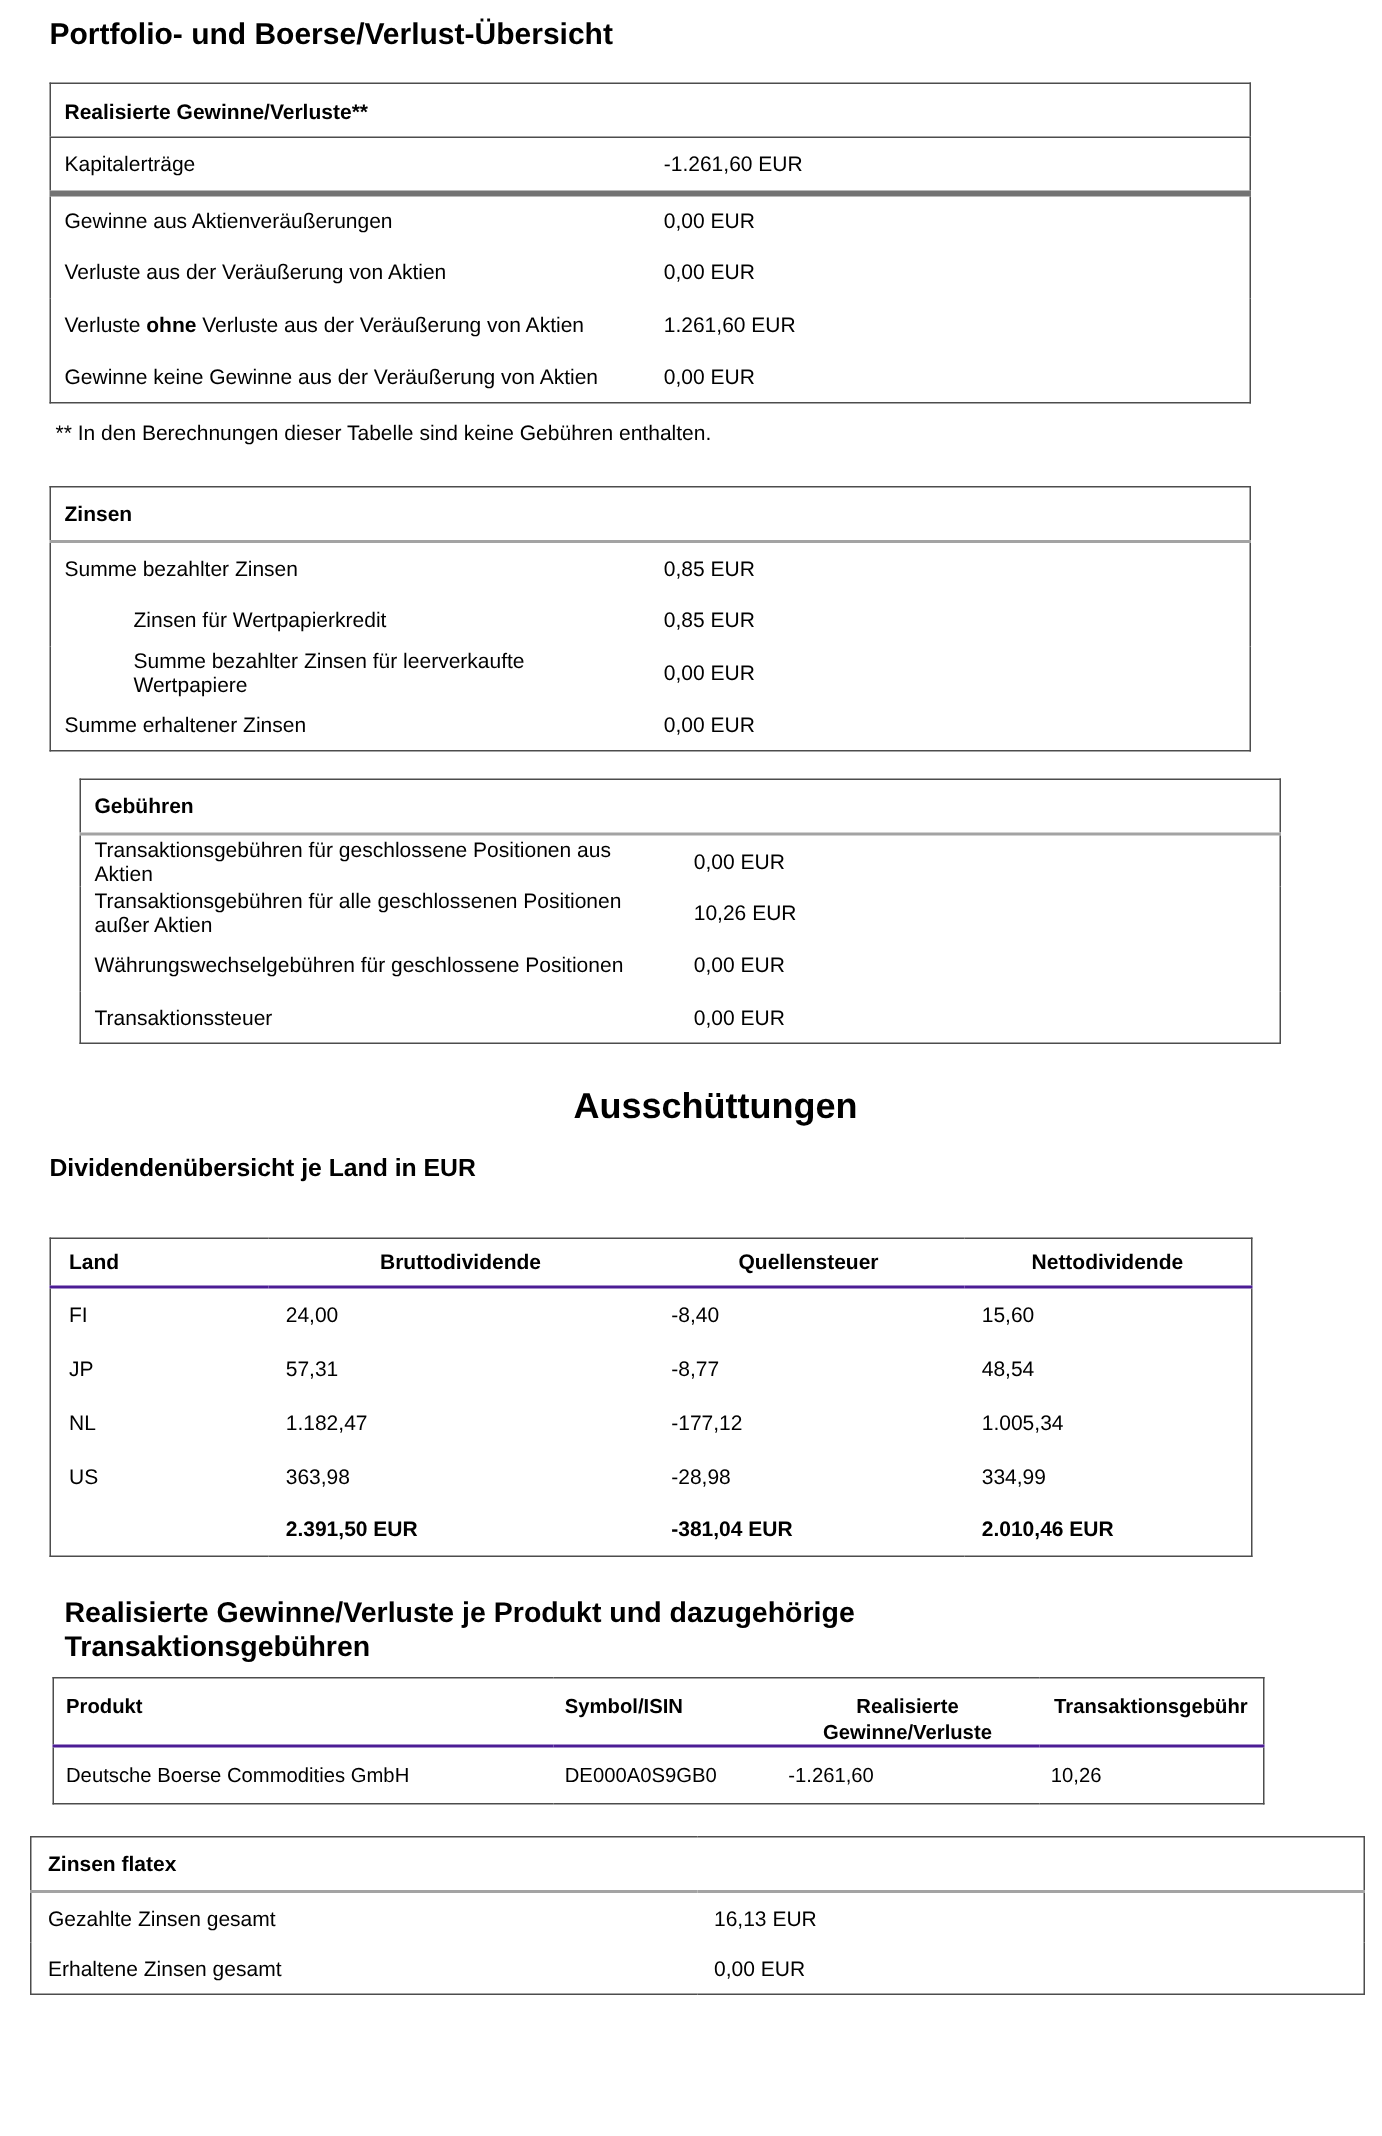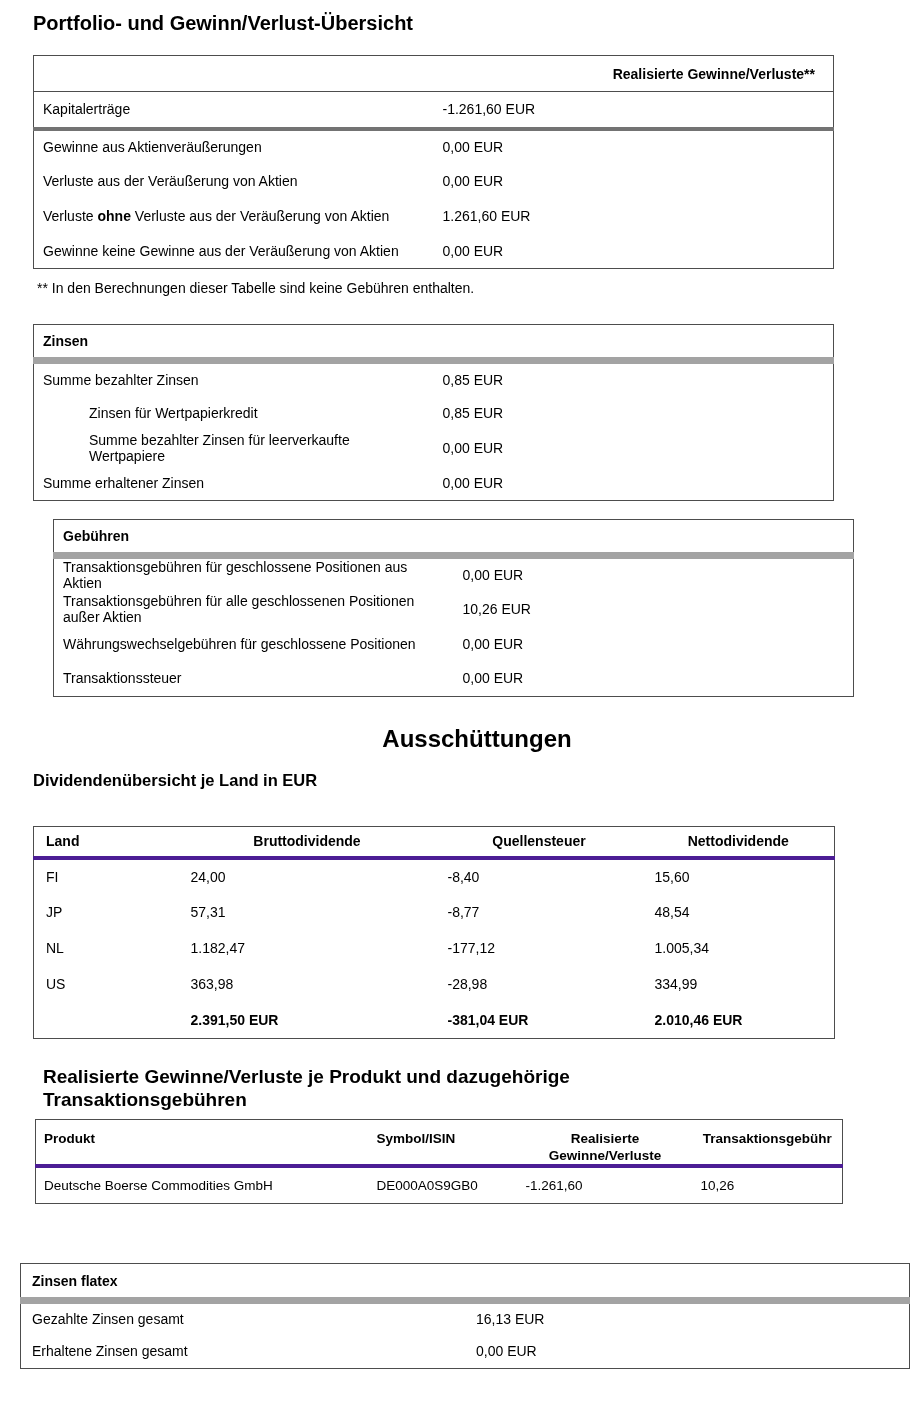--- a/index.html
+++ b/index.html
@@ -12,61 +12,61 @@
   }
   h1 { font-size:20px; line-height:22px; font-weight:700; }
   h2 { font-size:24px; line-height:27px; font-weight:700; margin-top:28px;text-align:center; }
   h3 { font-size:16.5px; line-height:19px; font-weight:700; margin-top:19px; }
   table { border-collapse:collapse; table-layout:fixed; background:#fff; }
 
   
   .kv { width:801px; border:1px solid #4d4d4d; font-size:14px; }
   .kv th {
     text-align:left; font-weight:700; height:36px;
-    padding:0 18px 0 9px; border-bottom:7px solid #a3a3a3;
+    padding:0 18px 0 9px; border-bottom:2px solid #a3a3a3;
   }
-  .kv.thin-head th { border-bottom:1px solid #4d4d4d;text-align:right; }
+  .kv.thin-head th { border-bottom:1px solid #4d4d4d; }
   .kv td { height:35px; padding:0 18px 0 9px; vertical-align:middle; }
   .kv td.val { text-align:left; white-space:nowrap; }
   .kv tr.sep2 td { border-bottom:4px solid #737373; height:37px; }
   .kv td.indent { padding-left:55px; }
   .b { font-weight:700; }
 
   .footnote { font-size:14px; line-height:17px; margin-top:11px; padding-left:4px; }
 
   .mt1 { margin-top:21px; }
   .mt-zinsen { margin-top:27px; }
   .mt-geb { margin-top:18px;margin-left:20px; }
 
   
   .grid { width:801px; border:1px solid #4d4d4d; font-size:14px; margin-top:36px; }
   .grid th {
     font-weight:700; height:32px; vertical-align:middle;
-    border-bottom:4px solid #4c1d95; padding:0 12px;
+    border-bottom:2px solid #4c1d95; padding:0 12px;
   }
   .grid td { height:36px; vertical-align:middle; padding:0 12px; }
   .grid .tl { text-align:left; }
   .grid .tr { white-space:nowrap; }
   .grid tfoot td { font-weight:700; }
 
   .product-heading { font-size:19px; line-height:23px; font-weight:700; max-width:700px; margin:26px 0 0 10px; }
   .product { width:807px; margin:8px 0 0 2px; font-size:13.5px; }
   .product th { vertical-align:top; padding-top:10px; height:41px; line-height:17px; padding-left:8px; padding-right:8px; }
   .product td { height:38px; padding-left:8px; padding-right:8px; }
 
-  .flatex { width:890px; margin-left:-13px; margin-top:59px; }
+  .flatex { width:890px; margin-left:-13px; margin-top:21px; }
   .flatex th { height:37px; padding:0 16px 0 11px; }
   .flatex td { height:34px; padding:0 16px 0 11px; }
 </style>
 </head>
 <body>
 
 <main>
 
-  <h1>Portfolio- und Gewinn/Verlust-Übersicht</h1>
+  <h1>Portfolio- und Boerse/Verlust-Übersicht</h1>
 
   <table class="kv thin-head mt1">
     <thead>
       <tr>
         <th colspan="2">Realisierte Gewinne/Verluste**</th>
       </tr>
     </thead>
     <tbody>
       <tr class="sep2">
         <td>Kapitalerträge</td>

